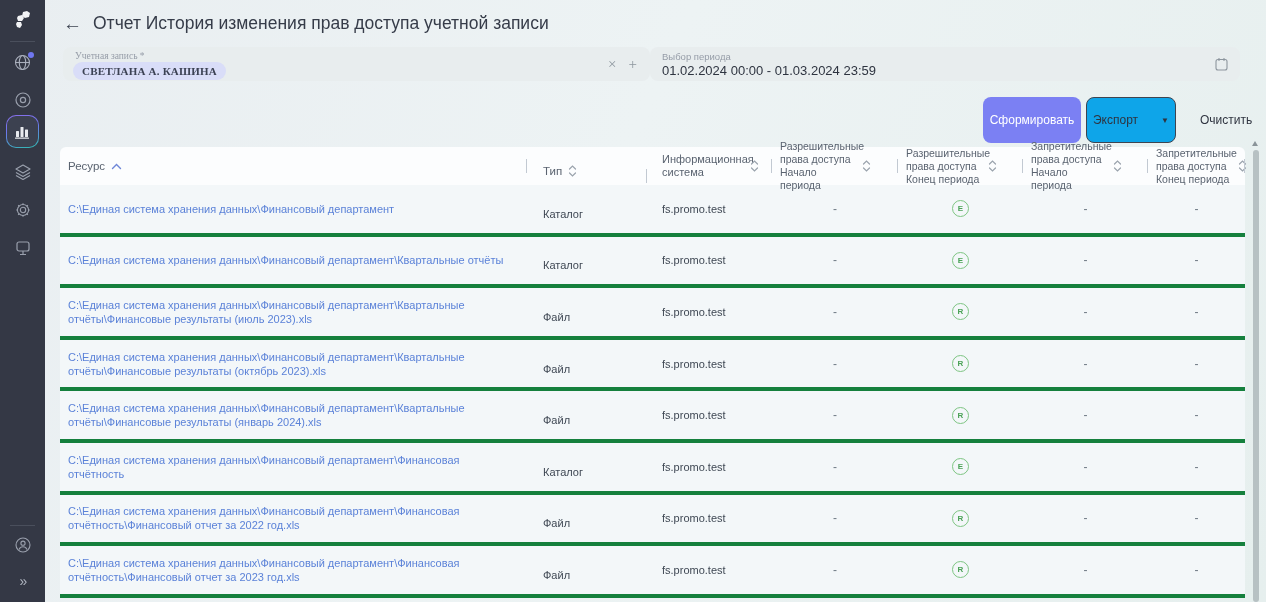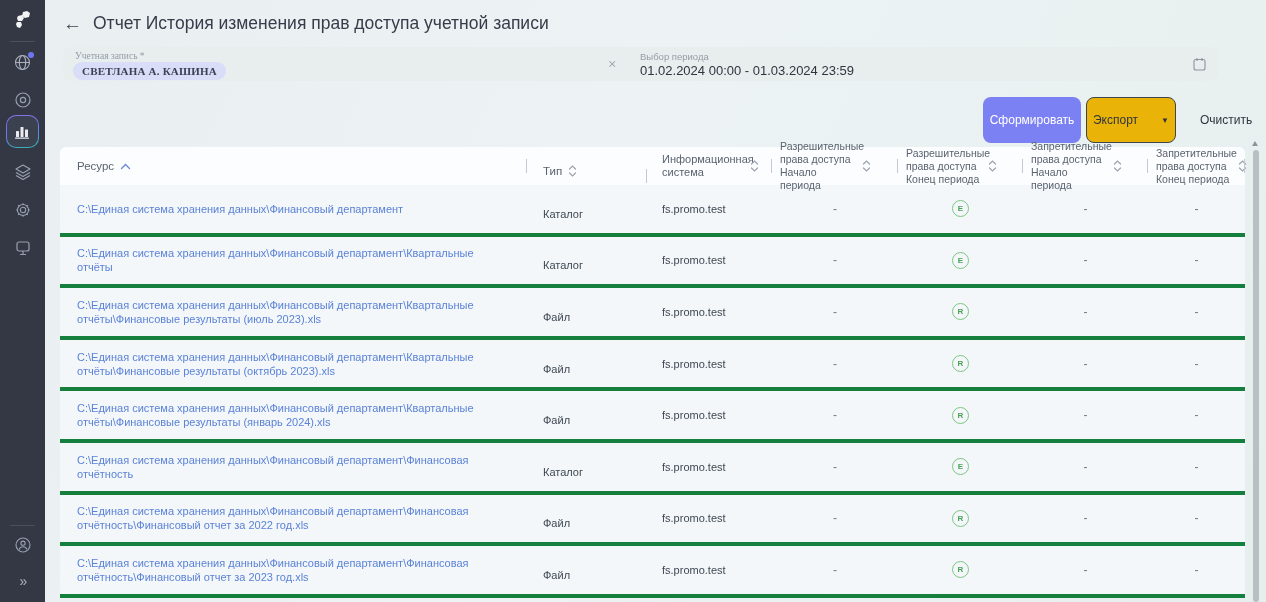--- a/index.html
+++ b/index.html
@@ -23,45 +23,45 @@
   
   .main { position:absolute; left:45px; top:0; width:1221px; height:602px; }
 
   .page-header { position:absolute; left:18px; top:13px; display:flex; align-items:center; gap:11px; }
   .back-arrow { font-size:19px; color:#3c4250; cursor:pointer; line-height:1; }
   .page-title { font-size:17.5px; color:#363c49; }
 
   
   .field { position:absolute; top:47px; height:34px; background:#e8edee; border-radius:8px; cursor:pointer; }
   .field-account { left:18px; width:587px;font-family:Liberation Serif, serif; }
-  .field-period  { left:583px; width:590px; }
+  .field-period  { left:605px; width:590px; }
   .field-label { position:absolute; left:12px; top:4px; font-size:9.5px; color:#969da8; }
   .chip { position:absolute; left:10px; top:15px; background:#d9ddf8; border-radius:9px; padding:3px 9px;
     font-size:11px; font-weight:bold; color:#3c4254; letter-spacing:.2px; cursor:pointer; }
   .field-icons { position:absolute; right:13px; top:0; height:100%; display:flex; align-items:center; gap:12px;
     font-size:15px; color:#8d969e; }
   .field-icons span { cursor:pointer; line-height:1; }
   .period-value { position:absolute; left:12px; top:16px; font-size:13px; color:#2e3440; }
   .calendar-ic { position:absolute; right:12px; top:10px; cursor:pointer; }
 
   
   .actions { position:absolute; left:938px; top:97px; display:flex; align-items:center; }
   .btn { height:46px; border-radius:8px; font-size:12px; display:flex; align-items:center; justify-content:center; cursor:pointer; }
   .btn-generate { width:98px; background:#7b80f3; color:#ffffff; }
-  .btn-export { width:90px; margin-left:5px; background:#eab308; border:1px solid #3e4450; color:#2f3440; gap:23px; }
+  .btn-export { width:90px; margin-left:5px; background:#0ea5e9; border:1px solid #3e4450; color:#2f3440; gap:23px; }
   .btn-export .caret { font-size:8px; color:#2f3440; }
   .btn-clear { margin-left:24px; color:#2f3440; font-size:12px; cursor:pointer; }
 
   
   .table { position:absolute; left:15px; top:147px; width:1185px; }
   .thead { display:flex; height:38px; background:#fcfdfe; border-radius:6px 6px 0 0; }
   .hcell { position:relative; display:flex; align-items:center; gap:6px; color:#5a6370; cursor:pointer; }
   .hlabel { font-size:11.5px; }
   .hlabel .hsub { display:block; }
-  .c0 { width:467px; padding-left:17px; }
+  .c0 { width:467px; padding-left:8px; }
   .c1 { width:120px; padding-left:16px;margin-top:10px; }
   .c2 { width:125px; padding-left:15px; }
   .c3,.c4,.c5 { width:125px; padding-left:8px; }
   .c3 { width:126px; }
   .c6 { width:97px; padding-left:8px; }
   .c2 .hlabel { font-size:11px; width:82px; line-height:13px; }
   .c3 .hlabel,.c4 .hlabel,.c5 .hlabel,.c6 .hlabel { font-size:10.5px; width:76px; line-height:13px; }
   .hdiv { position:absolute; right:0; top:12px; width:1px; height:14px; background:#c2c9d2; }
   .sorticon { display:flex; align-items:center; }
 

